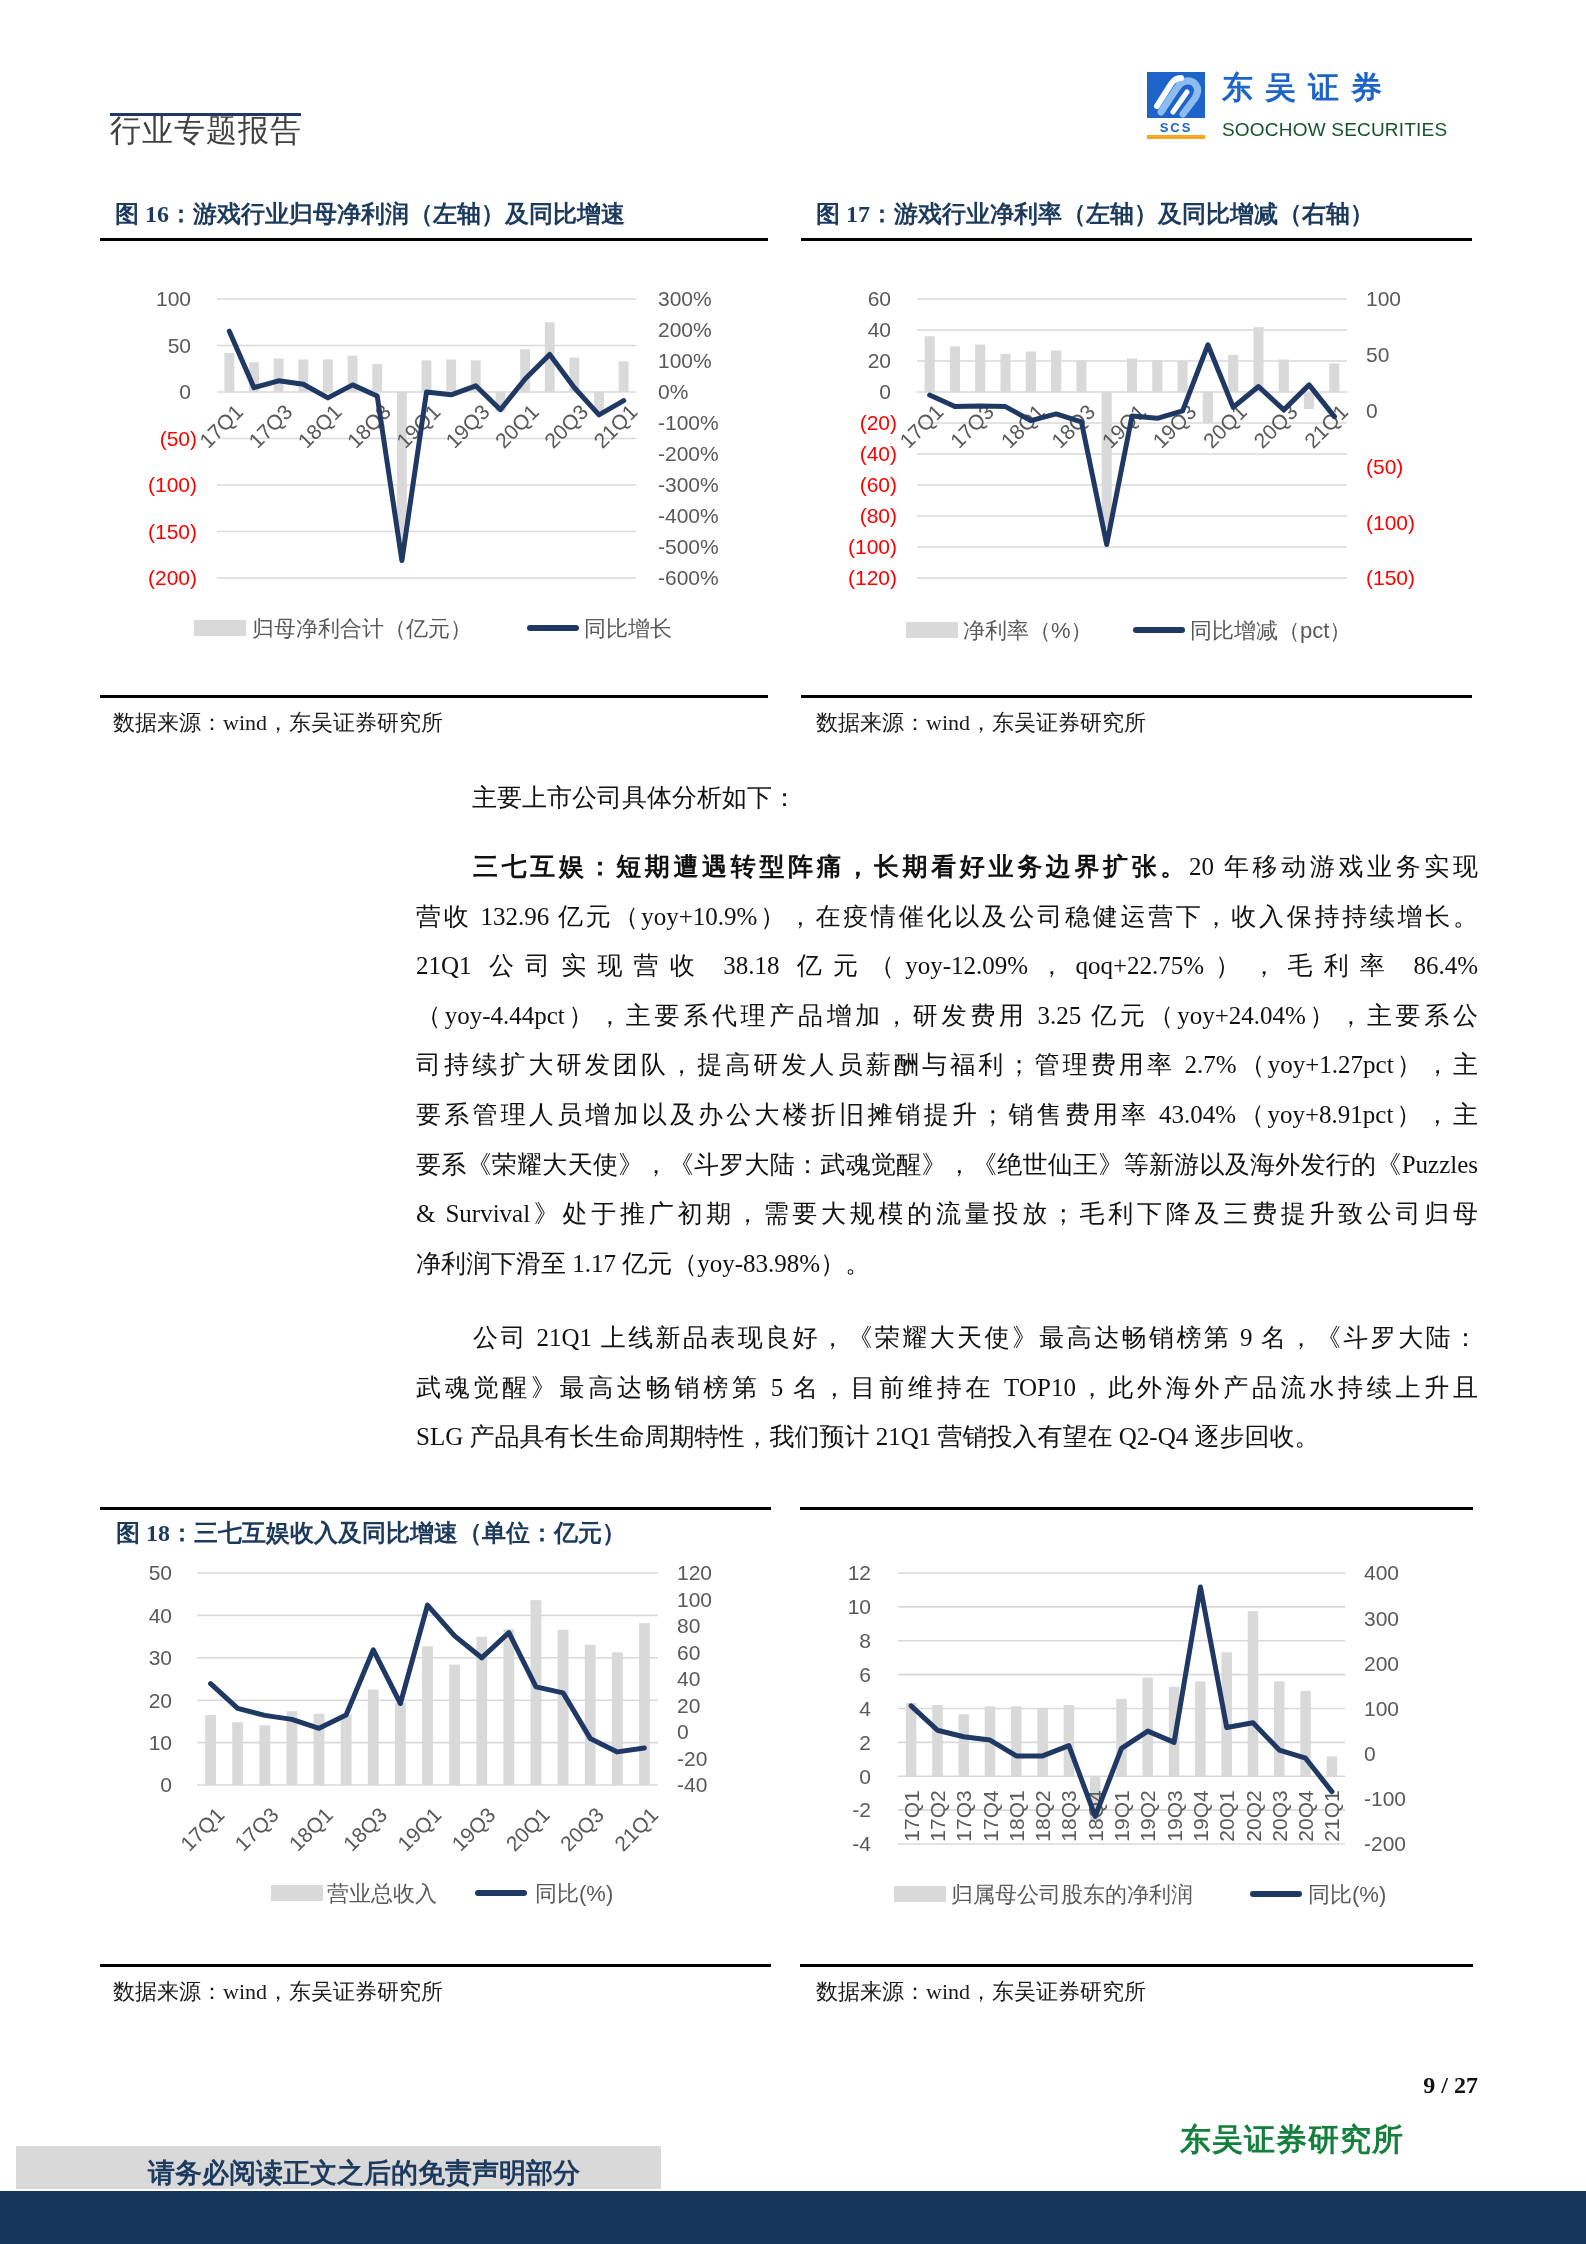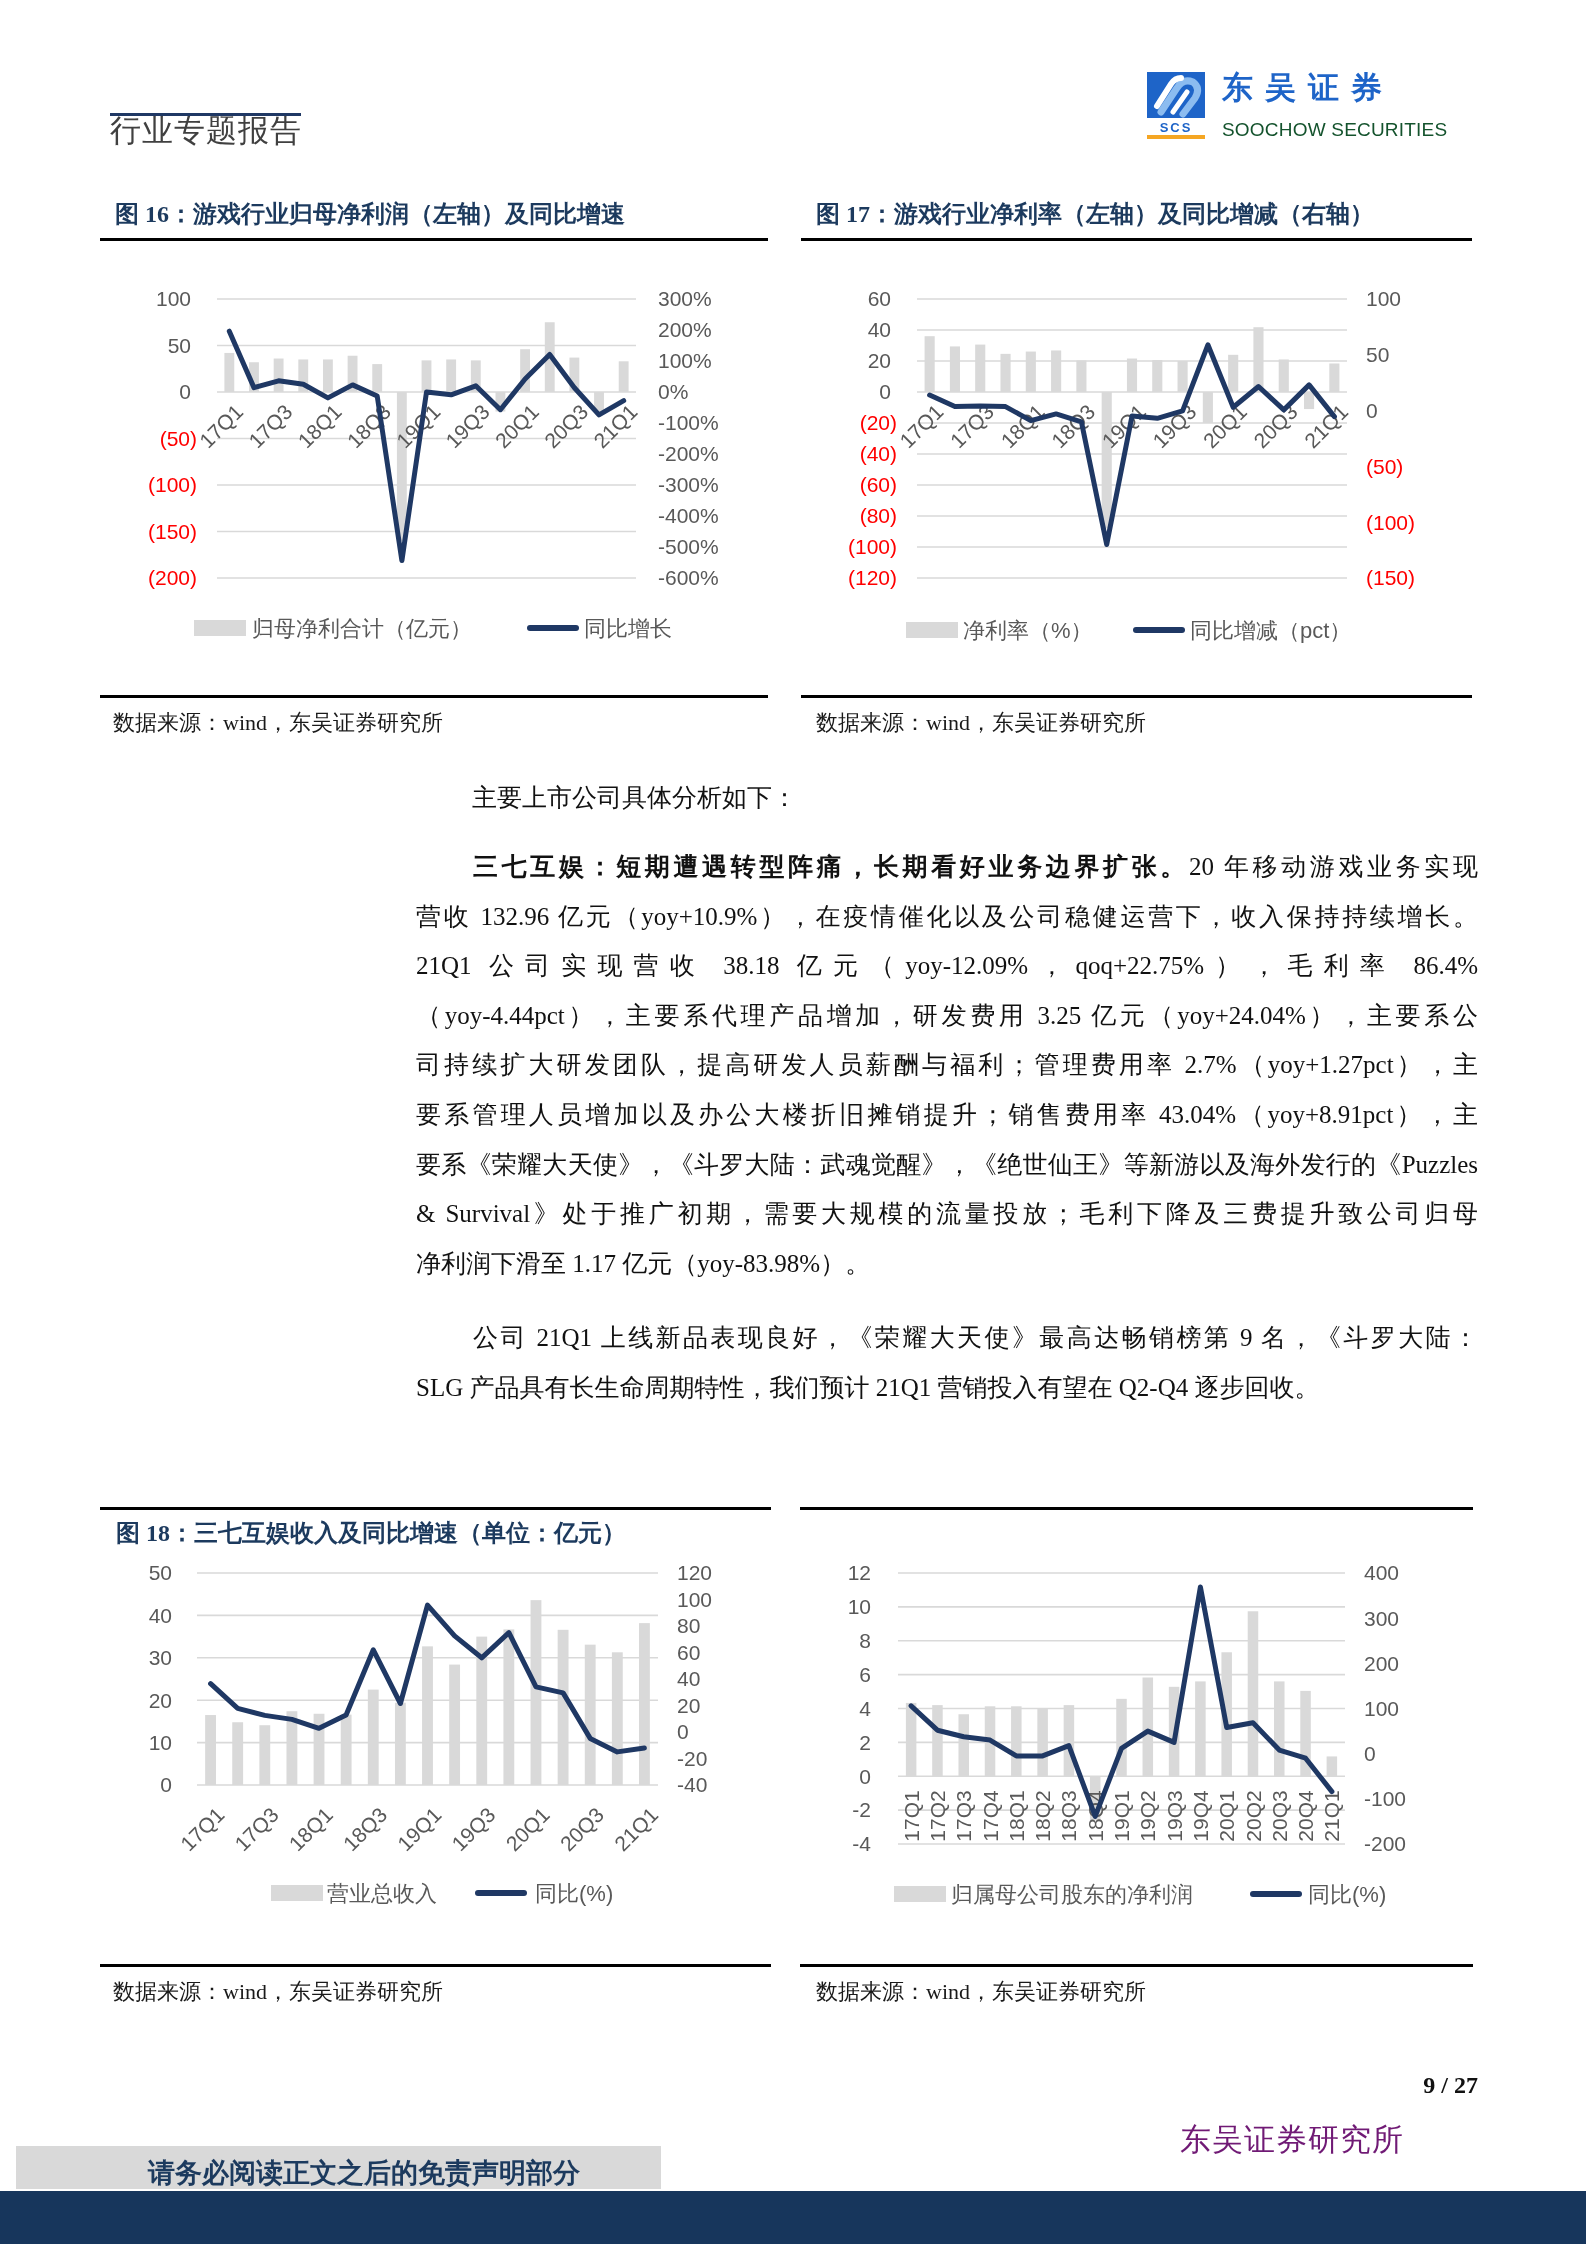--- a/index.html
+++ b/index.html
@@ -21,21 +21,21 @@
     .chart { position: absolute; }
     .chart svg { display: block; }
     .intro { left: 472px; top: 783px; font-size: 25px; line-height: 30px; white-space: nowrap; }
     .para { left: 416px; width: 1062px; font-size: 25px; }
     .ln { height: 49.6px; line-height: 49.6px; white-space: nowrap; overflow: hidden;
           text-align: justify; text-align-last: justify; text-justify: inter-character; }
     .ln.first { padding-left: 57px; }
     .ln.last { text-align: left; text-align-last: left; }
     .lead { font-weight: bold; }
     .page-no { right: 108px; top: 2072px; font-size: 24px; font-weight: bold; white-space: nowrap; }
-    .footer-brand { left: 1180px; top: 2119px; font-size: 31px; font-weight: normal; color: #701a75; white-space: nowrap; letter-spacing: 1px; }
+    .footer-brand { left: 1180px; top: 2119px; font-size: 31px; font-weight: bold; color: #15803d; white-space: nowrap; letter-spacing: 1px; }
     .band { left: 0; top: 2191px; width: 1586px; height: 53px; background: #17365c; }
     .disc-box { left: 16px; top: 2146px; width: 645px; height: 43px; background: #d9d9d9; }
     .disc-text { position: absolute; left: 132px; top: 10px; font-size: 27px; line-height: 34px; font-weight: bold; color: #1c3a5e; white-space: nowrap; }
   </style>
 </head>
 <body>
 
 <div class="page">
 
   <div class="abs hdr-title">行业专题报告</div>
@@ -210,20 +210,21 @@
     <div class="ln">（yoy-4.44pct），主要系代理产品增加，研发费用 3.25 亿元（yoy+24.04%），主要系公</div>
     <div class="ln">司持续扩大研发团队，提高研发人员薪酬与福利；管理费用率 2.7%（yoy+1.27pct），主</div>
     <div class="ln">要系管理人员增加以及办公大楼折旧摊销提升；销售费用率 43.04%（yoy+8.91pct），主</div>
     <div class="ln">要系《荣耀大天使》，《斗罗大陆：武魂觉醒》，《绝世仙王》等新游以及海外发行的《Puzzles</div>
     <div class="ln">&amp; Survival》处于推广初期，需要大规模的流量投放；毛利下降及三费提升致公司归母</div>
     <div class="ln last">净利润下滑至 1.17 亿元（yoy-83.98%）。</div>
   </div>
 
   <div class="abs para" style="top:1313px;">
     <div class="ln first">公司 21Q1 上线新品表现良好，《荣耀大天使》最高达畅销榜第 9 名，《斗罗大陆：</div>
+    <div class="ln">武魂觉醒》最高达畅销榜第 5 名，目前维持在 TOP10，此外海外产品流水持续上升且</div>
     <div class="ln last">SLG 产品具有长生命周期特性，我们预计 21Q1 营销投入有望在 Q2-Q4 逐步回收。</div>
   </div>
 
   <div class="abs fig-title" style="left:116px;top:1518px;">图 18：三七互娱收入及同比增速（单位：亿元）</div>
   <div class="abs rule" style="left:100px;top:1507px;width:671px;"></div>
   <div class="abs rule" style="left:800px;top:1507px;width:673px;"></div>
 
   <div class="chart" style="left:100px;top:1540px;width:680px;height:400px;">
       <svg width="680" height="400" viewBox="0 0 680 400" font-family="Liberation Sans, DejaVu Sans, sans-serif">
         <g>

